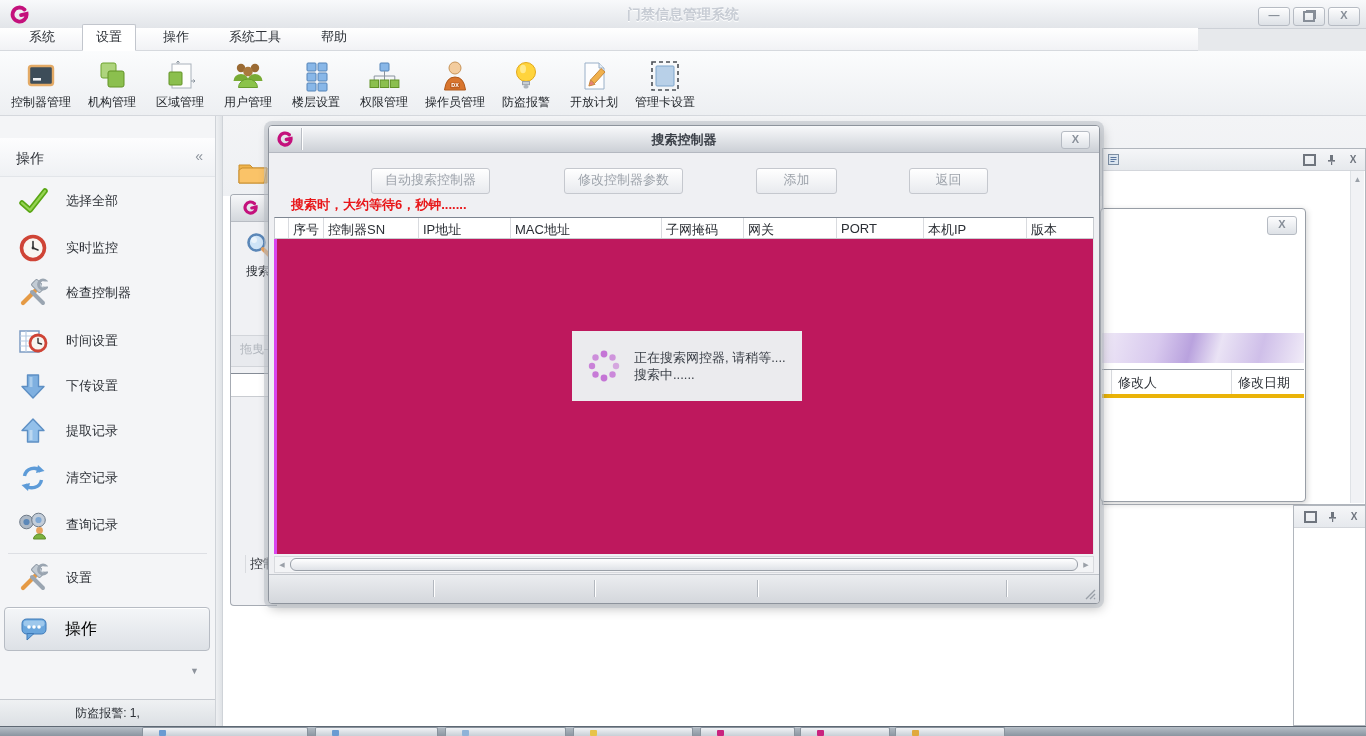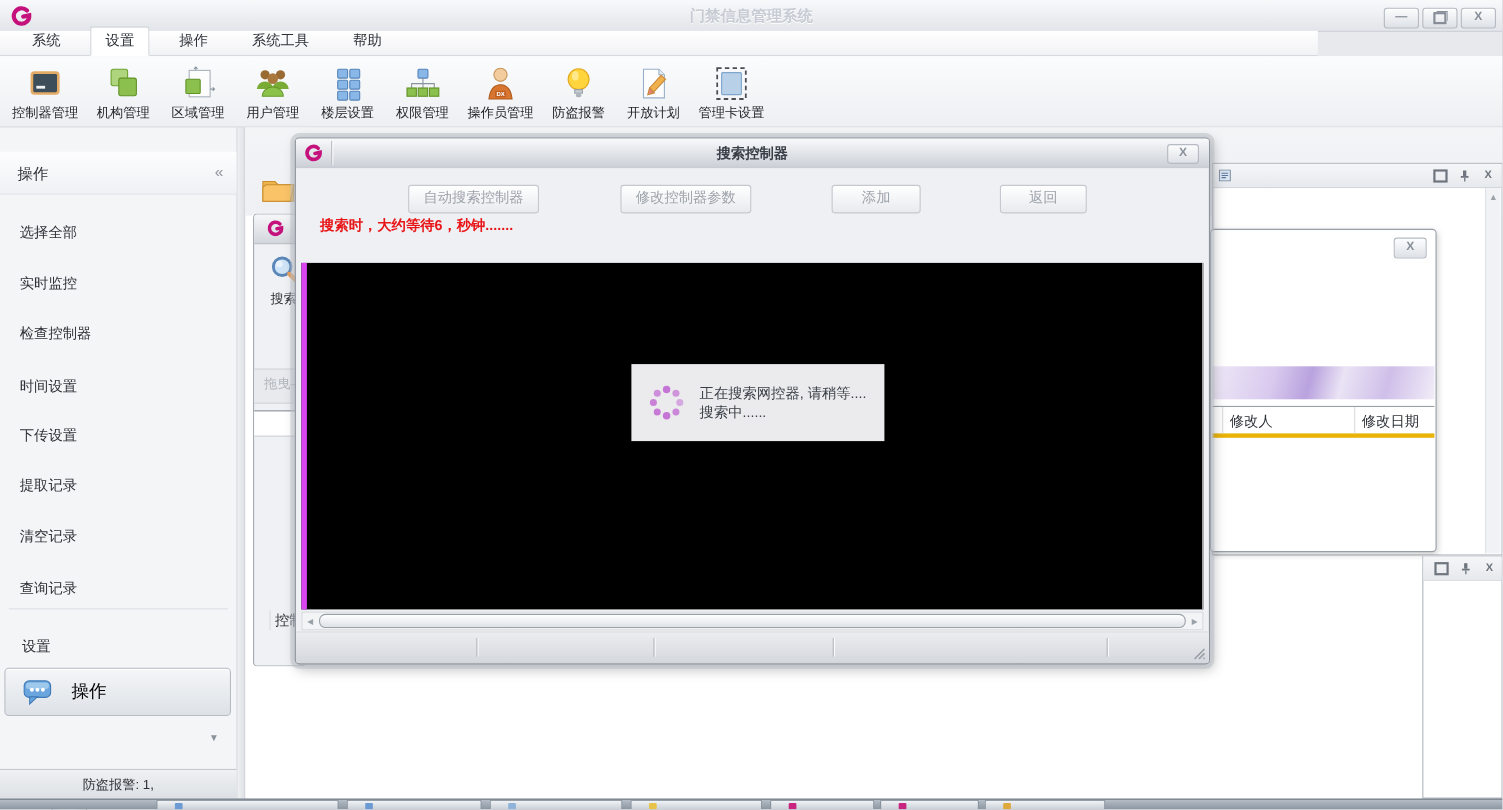--- a/index.html
+++ b/index.html
@@ -37,21 +37,21 @@
   .tool-item.w5{width:74px;}
   .tool-label{font-size:12px;color:#1e2227;white-space:nowrap;}
 
   
   .sidebar{left:0;top:116px;width:216px;height:610px;background:#f4f5f7;
     border-right:1px solid #cfd3d8;box-sizing:border-box;}
   .sb-header{left:0;top:22px;right:0;height:38px;background:linear-gradient(#fdfdfe,#eff1f4);
     border-bottom:1px solid #e2e5e9;}
   .sb-header-label{left:16px;top:12px;font-size:14px;color:#2d3137;}
   .sb-collapse{right:12px;top:10px;font-size:14px;color:#8d939c;cursor:default;}
-  .side-item{left:18px;display:flex;align-items:center;gap:18px;height:34px;flex-direction:column;}
+  .side-item{left:18px;display:flex;align-items:center;gap:18px;height:34px;}
   .side-item .lbl{font-size:13px;color:#2d3137;white-space:nowrap;}
   .side-divider{left:8px;right:8px;top:437px;height:1px;background:#dddfe4;}
   .nav-box{left:4px;right:5px;top:491px;height:44px;border:1px solid #b7bcc4;border-radius:4px;
     background:linear-gradient(#f4f6f8,#dde1e6);box-shadow:inset 0 1px 0 #fff;
     display:flex;align-items:center;gap:16px;padding-left:14px;box-sizing:border-box;}
   .side-caret{right:16px;top:550px;font-size:9px;color:#8d939c;}
   .sb-status{left:0;right:0;bottom:0;height:26px;border-top:1px solid #c5c9cf;
     background:linear-gradient(#eff1f3,#dce0e4);display:flex;align-items:center;
     justify-content:center;font-size:12px;color:#2d3137;}
   .splitter{left:216px;top:116px;width:7px;height:610px;
@@ -116,22 +116,22 @@
   .d-btn{top:42px;height:24px;border:1px solid #c5c8ce;border-radius:3px;
     background:linear-gradient(#ffffff,#e8eaee);color:#9da3ab;font-size:13px;
     text-align:center;line-height:22px;box-shadow:inset 0 1px 0 #fff;}
   .d-hint{left:22px;top:70px;font-size:13px;font-weight:bold;color:#e81619;}
   .d-grid-head{left:5px;top:91px;width:820px;height:22px;background:#fff;display:flex;
     border-top:1px solid #7e8691;border-bottom:1px solid #c9ccd1;
     border-left:1px solid #c9ccd1;border-right:1px solid #c9ccd1;
     font-size:13px;color:#2b2f35;box-sizing:border-box;}
   .gh-cell{border-right:1px solid #d9dbdf;padding:3px 0 0 4px;box-sizing:border-box;
     white-space:nowrap;overflow:hidden;flex:none;}
-  .d-grid-body{left:5px;top:113px;width:820px;height:315px;background:#000000;
-    border-left:5px solid #d946ef;border-right:1px solid #e2e4e8;box-sizing:border-box;}
+  .d-grid-body{left:5px;top:113px;width:820px;height:315px;background:#be185d;
+    border-left:3px solid #d946ef;border-right:1px solid #e2e4e8;box-sizing:border-box;}
   .loading-box{left:295px;top:92px;width:230px;height:70px;background:#ebebee;
     display:flex;align-items:center;gap:12px;padding-left:14px;box-sizing:border-box;}
   .loading-text{font-size:13px;color:#3a3f47;line-height:17px;white-space:nowrap;}
   .d-scrollbar{left:5px;top:430px;width:820px;height:17px;background:#f3f4f6;
     border:1px solid #d8dade;display:flex;align-items:center;box-sizing:border-box;}
   .sb-arrow{width:14px;text-align:center;font-size:7px;color:#9aa0a8;flex:none;}
   .sb-thumb{flex:1;height:11px;margin:0 1px;border:1px solid #9aa0a8;border-radius:6px;
     background:linear-gradient(#ffffff,#dfe2e7);}
   .d-statusbar{left:0;right:0;bottom:0;height:28px;background:linear-gradient(#ebedf0,#d4d7dc);
     border-top:1px solid #c1c5cb;border-radius:0 0 3px 3px;}
@@ -460,20 +460,32 @@
       <div class="abs dlg-close"><span>X</span></div>
     </div>
 
     <div class="abs d-btn" style="left:102px;width:117px">自动搜索控制器</div>
     <div class="abs d-btn" style="left:295px;width:117px">修改控制器参数</div>
     <div class="abs d-btn" style="left:487px;width:79px">添加</div>
     <div class="abs d-btn" style="left:640px;width:77px">返回</div>
 
     <div class="abs d-hint">搜索时，大约等待6，秒钟.......</div>
 
+    <div class="abs d-grid-head">
+      <div class="gh-cell" style="width:14px"></div>
+      <div class="gh-cell" style="width:35px">序号</div>
+      <div class="gh-cell" style="width:95px">控制器SN</div>
+      <div class="gh-cell" style="width:92px">IP地址</div>
+      <div class="gh-cell" style="width:151px">MAC地址</div>
+      <div class="gh-cell" style="width:82px">子网掩码</div>
+      <div class="gh-cell" style="width:93px">网关</div>
+      <div class="gh-cell" style="width:87px">PORT</div>
+      <div class="gh-cell" style="width:103px">本机IP</div>
+      <div class="gh-cell" style="flex:1;border-right:none">版本</div>
+    </div>
 
     <div class="abs d-grid-body">
       <div class="abs loading-box">
         <svg width="36" height="36" viewBox="0 0 36 36">
           <circle cx="18" cy="6" r="3.4" fill="#c36fd4" opacity="0.95"></circle>
           <circle cx="26.5" cy="9.5" r="3.2" fill="#c36fd4" opacity="0.7"></circle>
           <circle cx="30" cy="18" r="3.2" fill="#c36fd4" opacity="0.55"></circle>
           <circle cx="26.5" cy="26.5" r="3.2" fill="#c36fd4" opacity="0.8"></circle>
           <circle cx="18" cy="30" r="3.4" fill="#c36fd4" opacity="0.95"></circle>
           <circle cx="9.5" cy="26.5" r="3.2" fill="#c36fd4" opacity="0.9"></circle>

